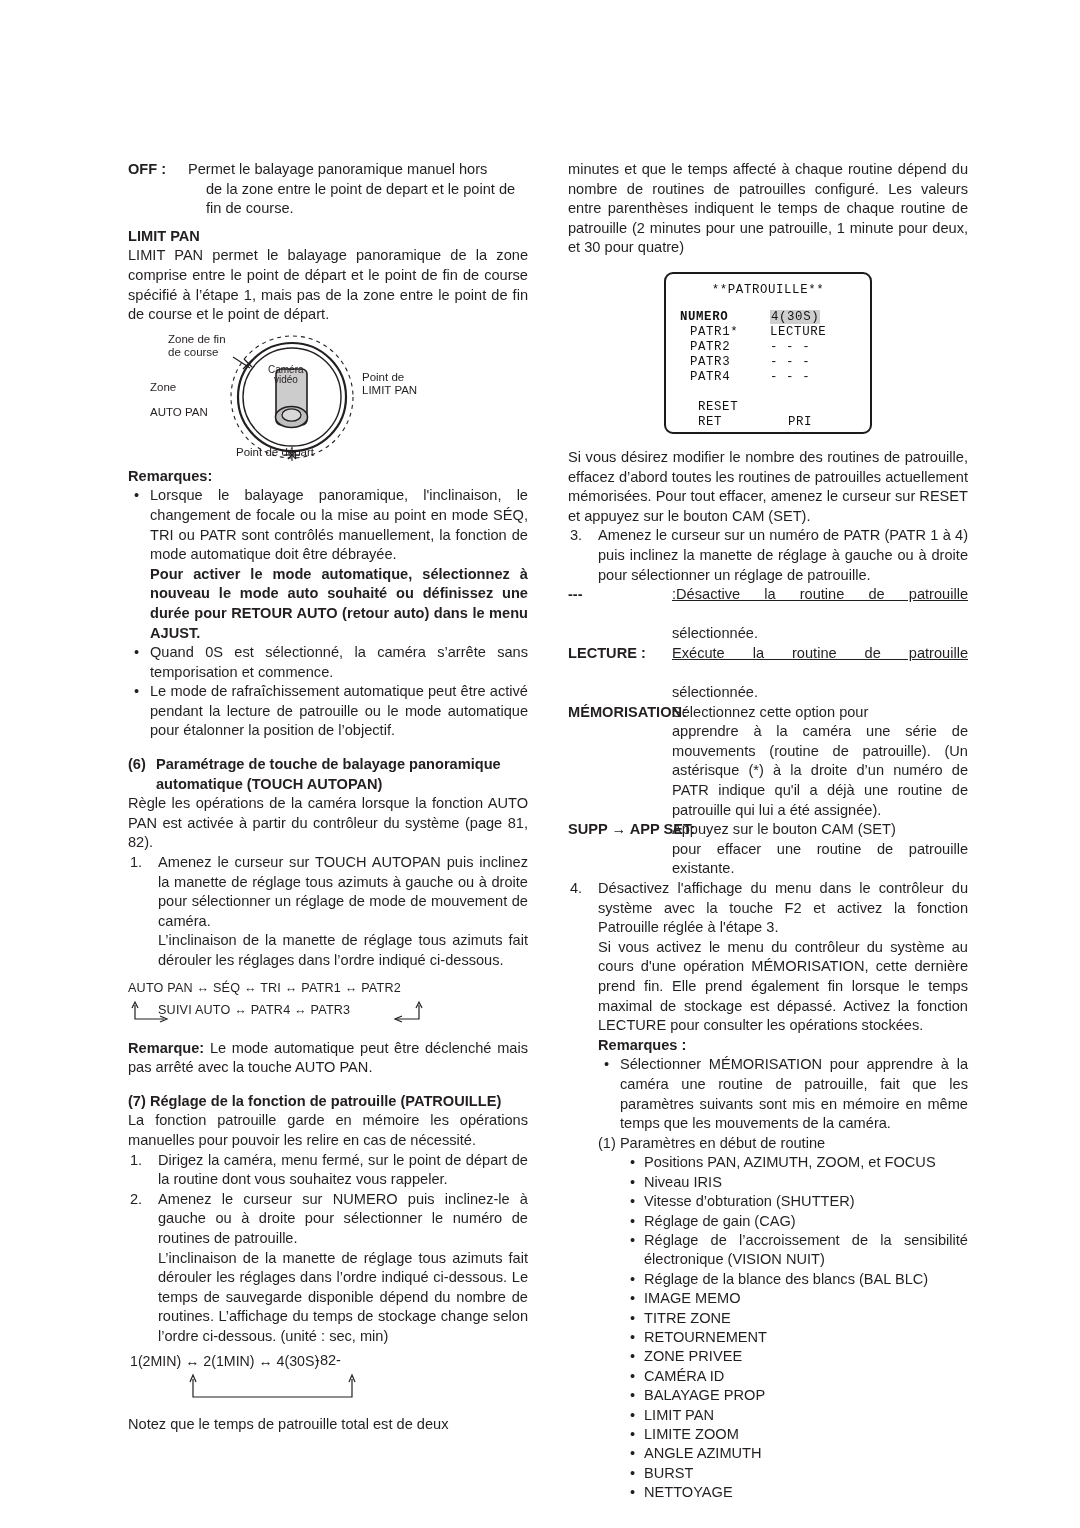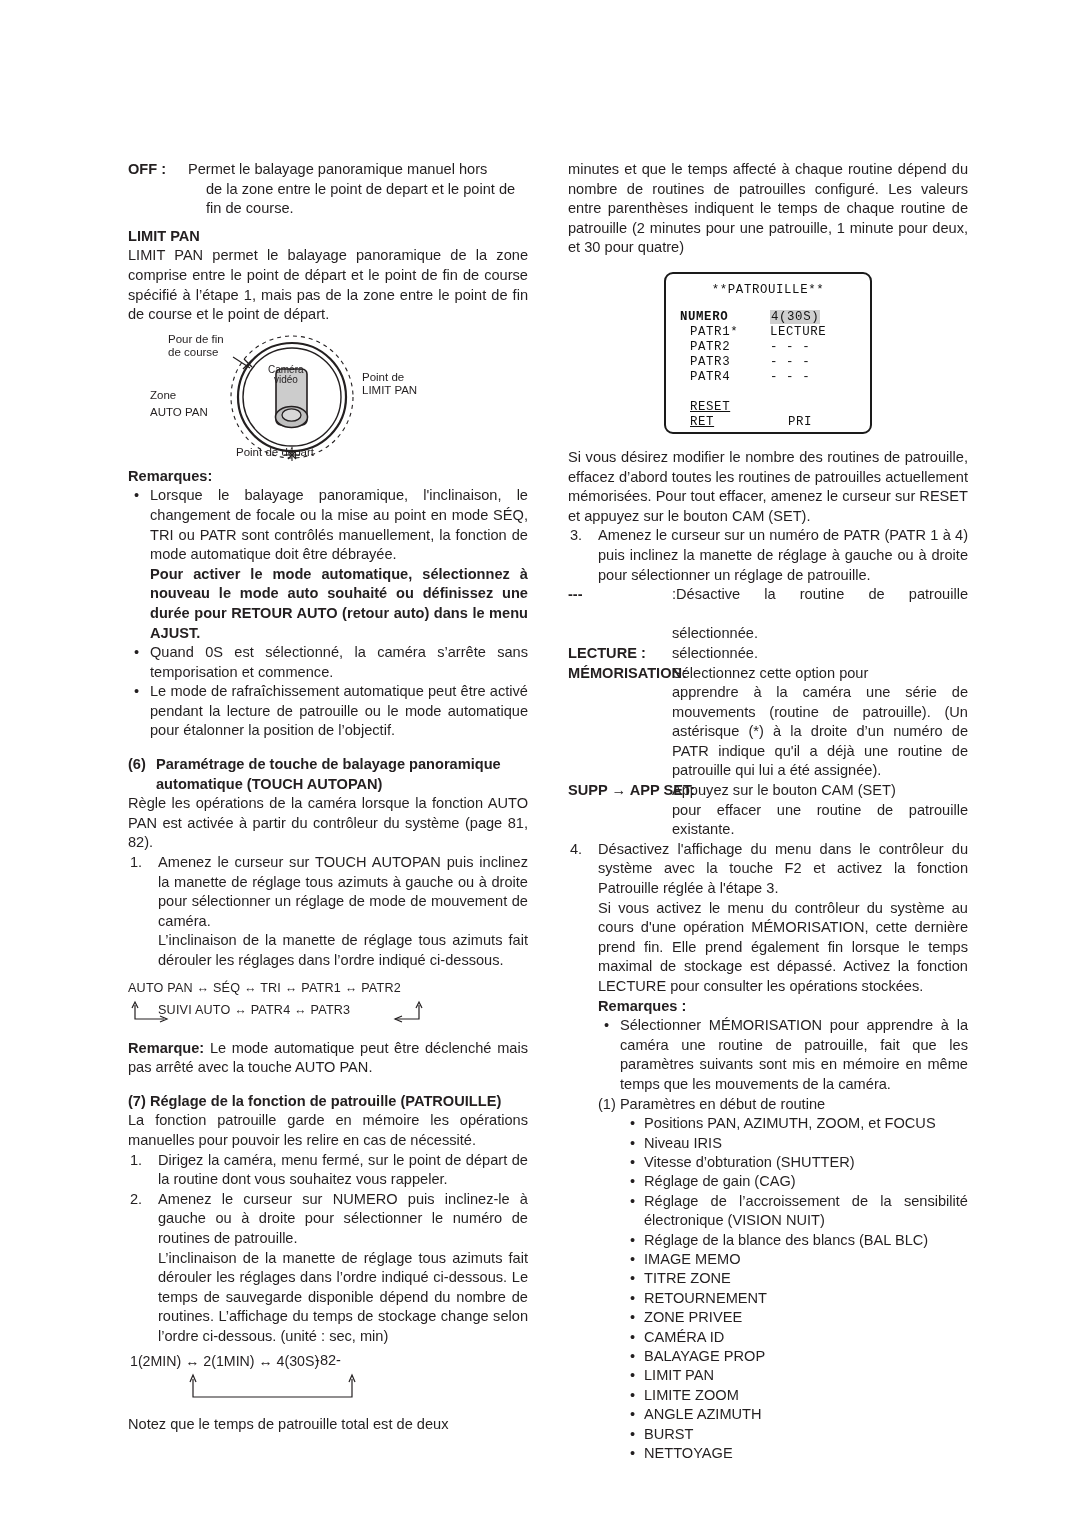--- a/index.html
+++ b/index.html
@@ -74,21 +74,21 @@
   .defrow { position: relative; padding-left: 62px; text-align: justify; }
   .defrow > .term {
     position: absolute; left: 0; top: 0; font-weight: bold; white-space: pre;
   }
   .defrow.w100 { padding-left: 104px; }
   .defrow.w60 { padding-left: 60px; }
   .cont { padding-left: 62px; text-align: justify; }
   .cont.w78 { padding-left: 78px; }
   .cont.w100 { padding-left: 104px; }
 
-  .spread { text-align: justify; }
+  .spread { text-align: justify; text-decoration: underline; }
   .spread::after { content: ""; display: inline-block; width: 100%; }
 
   
   .rbul {
     position: relative;
     padding-left: 22px;
     font-size: 14.6px;
     line-height: 19.6px;
     text-align: justify;
     color: #231f20;
@@ -183,21 +183,21 @@
   }
   .osd .oval {
     position: absolute;
     left: 104px;
     white-space: pre;
   }
   .osd .hl {
     background: #cfcfcf;
     padding: 0 1px;
   }
-  .osd .ofoot-l { position: absolute; left: 24px; white-space: pre; text-decoration: underline; }
+  .osd .ofoot-l { position: absolute; left: 32px; white-space: pre; }
   .osd .ofoot-r { position: absolute; left: 122px; white-space: pre; }
 
   .pagenum {
     position: absolute;
     left: 128px;
     top: 1352px;
     width: 400px;
     text-align: center;
     font-size: 14.6px;
     color: #231f20;
@@ -251,27 +251,27 @@
 
         <line x1="105" y1="26" x2="122" y2="37" stroke="#231f20" stroke-width="1.2"></line>
         <line x1="116" y1="28" x2="124" y2="36" stroke="#231f20" stroke-width="1.2"></line>
         <line x1="115" y1="38" x2="124" y2="29" stroke="#231f20" stroke-width="1.2"></line>
 
         <line x1="156" y1="124" x2="172" y2="124" stroke="#231f20" stroke-width="1.2"></line>
         <path d="M160 120 L164 124 L160 128" fill="none" stroke="#231f20" stroke-width="1.2"></path>
         <path d="M168 120 L164 124 L168 128" fill="none" stroke="#231f20" stroke-width="1.2"></path>
         <line x1="164" y1="116" x2="164" y2="130" stroke="#231f20" stroke-width="1.1"></line>
       </svg>
-      <div class="lbl" style="left:40px; top:2px;">Pour de fin</div>
+      <div class="lbl" style="left:40px; top:2px;">Zone de fin</div>
       <div class="lbl" style="left:40px; top:15px;">de course</div>
       <div class="lbl" style="left:140px; top:32px; font-size:10px;">Caméra</div>
       <div class="lbl" style="left:146px; top:42px; font-size:10px;">vidéo</div>
       <div class="lbl" style="left:234px; top:40px;">Point de</div>
       <div class="lbl" style="left:234px; top:53px;">LIMIT PAN</div>
-      <div class="lbl" style="left:22px; top:58px;">Zone</div>
+      <div class="lbl" style="left:22px; top:50px;">Zone</div>
       <div class="lbl" style="left:22px; top:75px;">AUTO PAN</div>
       <div class="lbl" style="left:108px; top:115px;">Point de départ</div>
     </div>
 
     <h3 class="head">Remarques:</h3>
 
     <div class="rbul">
       <span>Lorsque le balayage panoramique, l'inclinaison, le changement de focale ou la mise au point en mode SÉQ, TRI ou PATR sont contrôlés manuellement, la fonction de mode automatique doit être débrayée.</span>
       <div class="sub">Pour activer le mode automatique, sélectionnez à nouveau le mode auto souhaité ou définissez une durée pour RETOUR AUTO (retour auto) dans le menu AJUST.</div>
     </div>
@@ -383,20 +383,21 @@
     <div class="deflist">
 
       <div class="defrow w100">
         <span class="term"><span class="b">---</span></span>
         <span class="spread"><span>:</span><span>Désactive la routine de patrouille</span></span>
       </div>
       <div class="cont w100 nojust">sélectionnée.</div>
 
       <div class="defrow w100">
         <span class="term">LECTURE :</span>
+        <span class="spread">Exécute la routine de patrouille</span>
       </div>
       <div class="cont w100 nojust">sélectionnée.</div>
 
       <div class="defrow w100">
         <span class="term">MÉMORISATION:</span>
         <span>Sélectionnez cette option pour</span>
       </div>
       <div class="cont w100 just">apprendre à la caméra une série de mouvements (routine de patrouille). (Un astérisque (*) à la droite d’un numéro de PATR indique qu'il a déjà une routine de patrouille qui lui a été assignée).</div>
 
       <div class="defrow w100">

